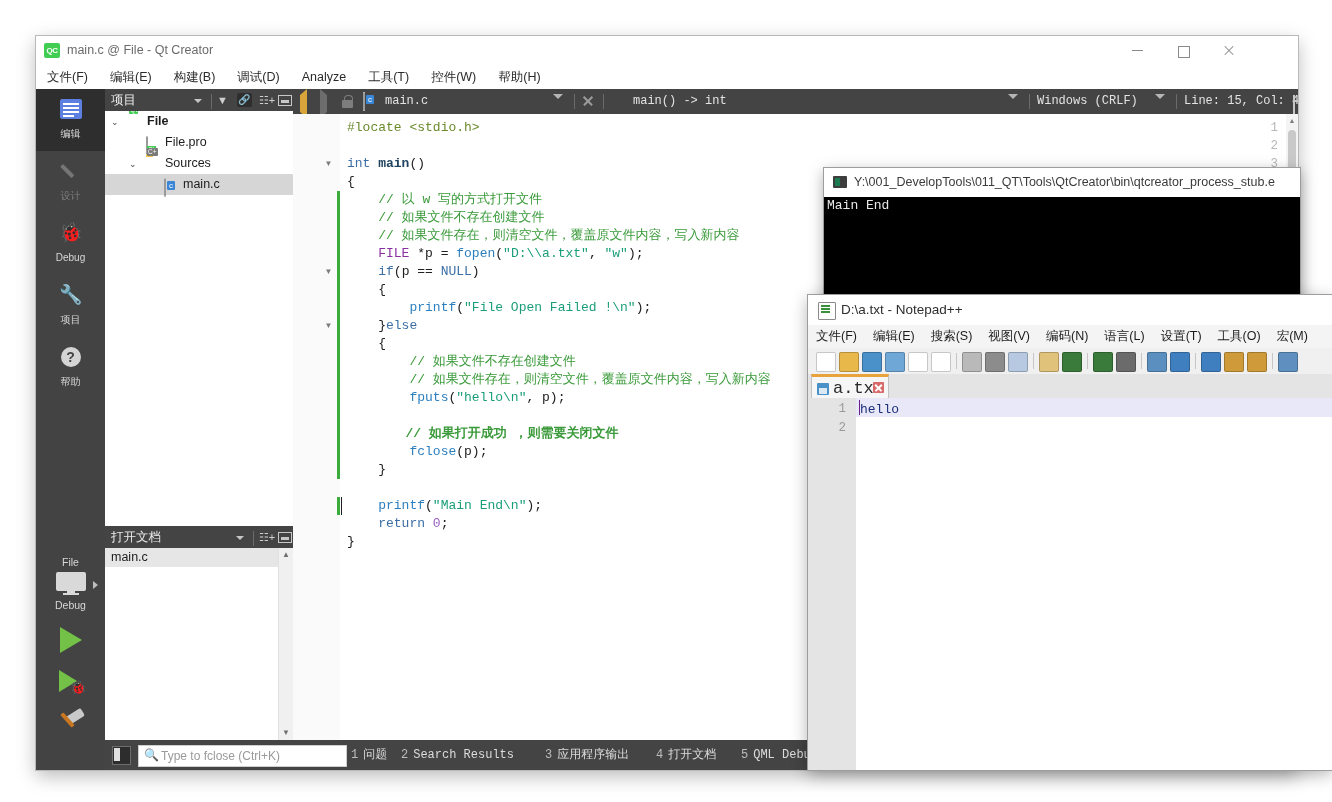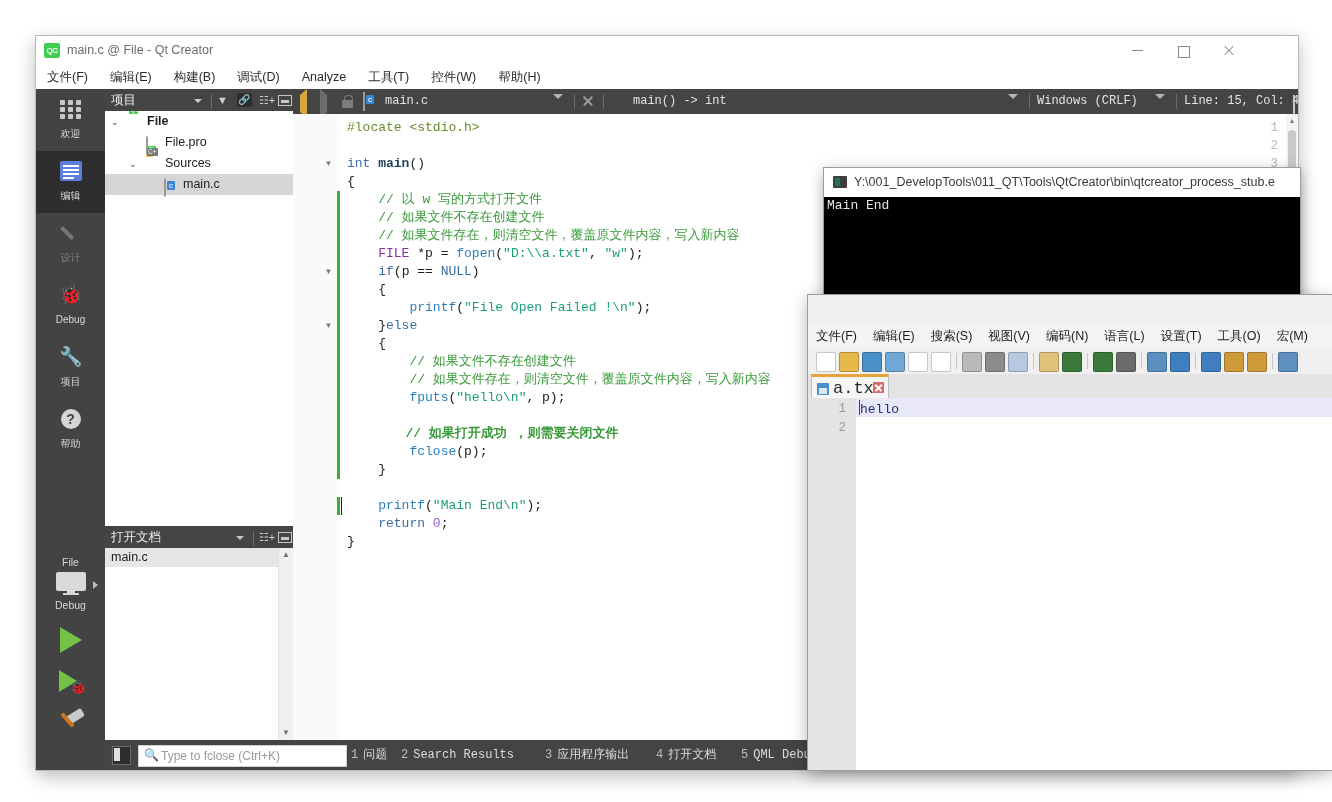--- a/index.html
+++ b/index.html
@@ -431,36 +431,20 @@
         <div class="qtc-menu">编辑(E)</div>
         <div class="qtc-menu">构建(B)</div>
         <div class="qtc-menu">调试(D)</div>
         <div class="qtc-menu">Analyze</div>
         <div class="qtc-menu">工具(T)</div>
         <div class="qtc-menu">控件(W)</div>
         <div class="qtc-menu">帮助(H)</div>
       </div>
 
     <div class="modebar">
-      <div class="mode">
-        <div class="ic">
-          <span class="ic-grid">
-            <i style="left:0;top:0;"></i>
-              <i style="left:8px;top:0;"></i>
-              <i style="left:16px;top:0;"></i>
-            <i style="left:0;top:7px;"></i>
-              <i style="left:8px;top:7px;"></i>
-              <i style="left:16px;top:7px;"></i>
-            <i style="left:0;top:14px;"></i>
-              <i style="left:8px;top:14px;"></i>
-              <i style="left:16px;top:14px;"></i>
-          </span>
-        </div>
-        <div class="lbl">欢迎</div>
-      </div>
       <div class="mode active">
         <div class="ic">
           <span class="ic-edit">
             <i style="top:4px;width:16px;"></i>
               <i style="top:8px;width:16px;"></i>
             <i style="top:12px;width:16px;"></i>
               <i style="top:16px;width:11px;"></i>
           </span>
         </div>
         <div class="lbl">编辑</div>
@@ -714,20 +698,24 @@
     <div class="console-title">
       <span class="con-ic"></span>
       <span class="con-ttl">Y:\001_DevelopTools\011_QT\Tools\QtCreator\bin\qtcreator_process_stub.e</span>
     </div>
     <div class="con-body">
       <div class="con-line">Main End</div>
     </div>
   </div>
 
   <div class="npp">
+    <div class="npp-title">
+      <span class="npp-ic"></span>
+      <span class="npp-ttl">D:\a.txt - Notepad++</span>
+    </div>
     <div class="npp-menubar clearfix" id="npp-menubar">
         <div class="npp-menu">文件(F)</div>
         <div class="npp-menu">编辑(E)</div>
         <div class="npp-menu">搜索(S)</div>
         <div class="npp-menu">视图(V)</div>
         <div class="npp-menu">编码(N)</div>
         <div class="npp-menu">语言(L)</div>
         <div class="npp-menu">设置(T)</div>
         <div class="npp-menu">工具(O)</div>
         <div class="npp-menu">宏(M)</div>

